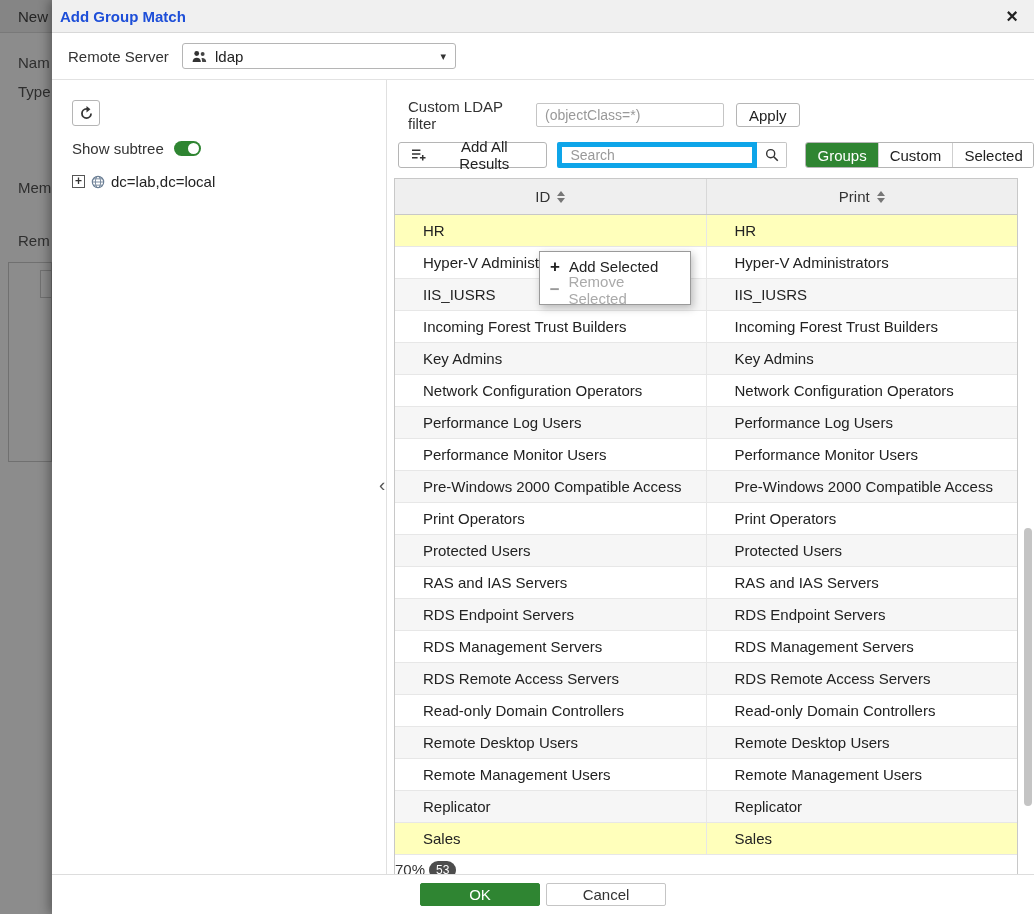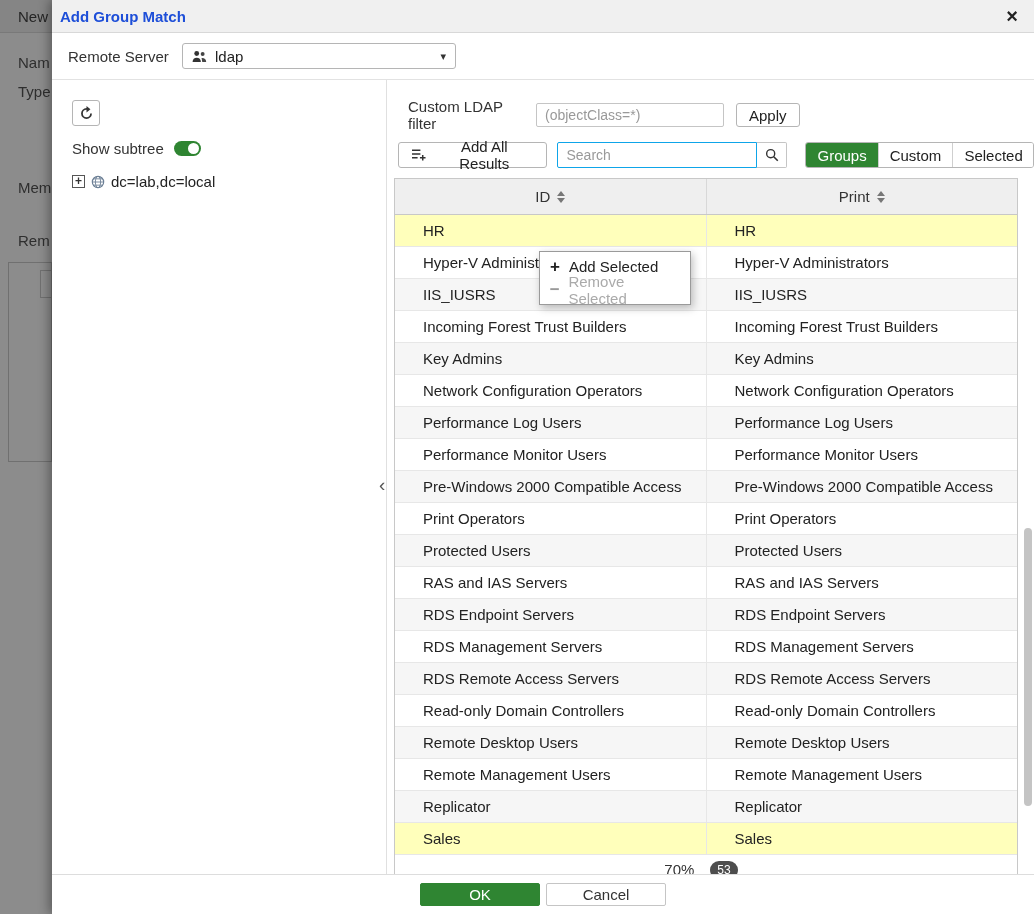--- a/index.html
+++ b/index.html
@@ -44,21 +44,21 @@
   .filter-row { display:flex; align-items:center; gap:12px; margin:18px 0 0 14px; }
   .filter-label { font-size:15px; color:#333; width:116px; }
   input { font-family:"Liberation Sans", sans-serif; }
   .filter-input { width:188px; height:24px; border:1px solid #c5c5c5; border-radius:2px; padding:0 8px; font-size:14px; color:#8b5cf6; }
   .filter-input::placeholder, .search-input::placeholder { color:#999; }
   .btn { height:24px; border:1px solid #b5b5b5; border-radius:3px; background:#fff; font-size:15px; color:#222; padding:0 12px; cursor:pointer; font-family:"Liberation Sans", sans-serif; }
 
   .toolbar-row { display:flex; align-items:center; margin:10px 0 0 4px; }
   .add-all-btn { height:26px; display:flex; align-items:center; gap:7px; }
   .search-wrap { display:flex; margin-left:10px; }
-  .search-input { width:200px; height:26px; border:1px solid #0ea5e9; border-radius:2px 0 0 2px; padding:0 8px; font-size:14px; color:#333; }
+  .search-input { width:200px; height:26px; border:5px solid #0ea5e9; border-radius:2px 0 0 2px; padding:0 8px; font-size:14px; color:#333; }
   .search-btn { width:30px; height:26px; border:1px solid #c5c5c5; border-left:none; background:#fff; display:flex; align-items:center; justify-content:center; cursor:pointer; border-radius:0 2px 2px 0; }
   .tabs { display:flex; margin-left:18px; border:1px solid #b5b5b5; border-radius:3px; overflow:hidden; height:26px; }
   .tab { padding:0 11px; display:flex; align-items:center; font-size:15px; color:#222; background:#fff; border-left:1px solid #cfcfcf; cursor:pointer; white-space:nowrap; }
   .tab:first-child { border-left:none; }
   .tab.active { background:var(--green); color:#fff; }
 
   
   .table-wrap { margin-top:10px; width:624px; border:1px solid #c8c8c8; position:relative; background:#fff; }
   .thead { display:flex; height:36px; background:#efefef; border-bottom:1px solid #c8c8c8; }
   .th { flex:1; display:flex; align-items:center; justify-content:center; font-size:15px; color:#333; gap:7px; cursor:pointer; }
@@ -67,21 +67,21 @@
   .sort-icon i { width:0; height:0; border-left:4px solid transparent; border-right:4px solid transparent; }
   .sort-icon .up { border-bottom:5px solid #777; }
   .sort-icon .down { border-top:5px solid #777; }
 
   .tr { display:flex; height:32px; border-bottom:1px solid #e7e7e7; background:#fff; cursor:pointer; }
   .tr.stripe { background:#f6f6f6; }
   .tr.selected { background:var(--row-selected); }
   .td { flex:1; display:flex; align-items:center; padding-left:28px; font-size:15px; color:#222; overflow:hidden; white-space:nowrap; }
   .td + .td { border-left:1px solid #e7e7e7; }
 
-  .table-footer { height:29px; display:flex; align-items:center; justify-content:center; gap:16px; padding-right:10px; background:#fff; }
+  .table-footer { height:29px; display:flex; align-items:center; justify-content:flex-start; gap:4px; padding-right:10px; background:#fff; }
   .count-badge { background:var(--badge); color:#fff; border-radius:9px; padding:2px 7px; font-size:12px; }
   .zoom-text { font-size:15px; color:#333; }
 
   
   .context-menu { position:absolute; left:144px; top:72px; width:152px; background:#fff; border:1px solid #9a9a9a; box-shadow:2px 3px 8px rgba(0,0,0,0.25); padding:3px 0; z-index:30; }
   .menu-item { display:flex; align-items:center; gap:8px; height:23px; padding:0 9px; font-size:15px; color:#222; cursor:pointer; }
   .menu-item .mi-icon { font-size:17px; font-weight:700; width:12px; text-align:center; }
   .menu-item.disabled { color:#aaa; cursor:default; }
   .menu-item.disabled .mi-icon { color:#999; }
 

